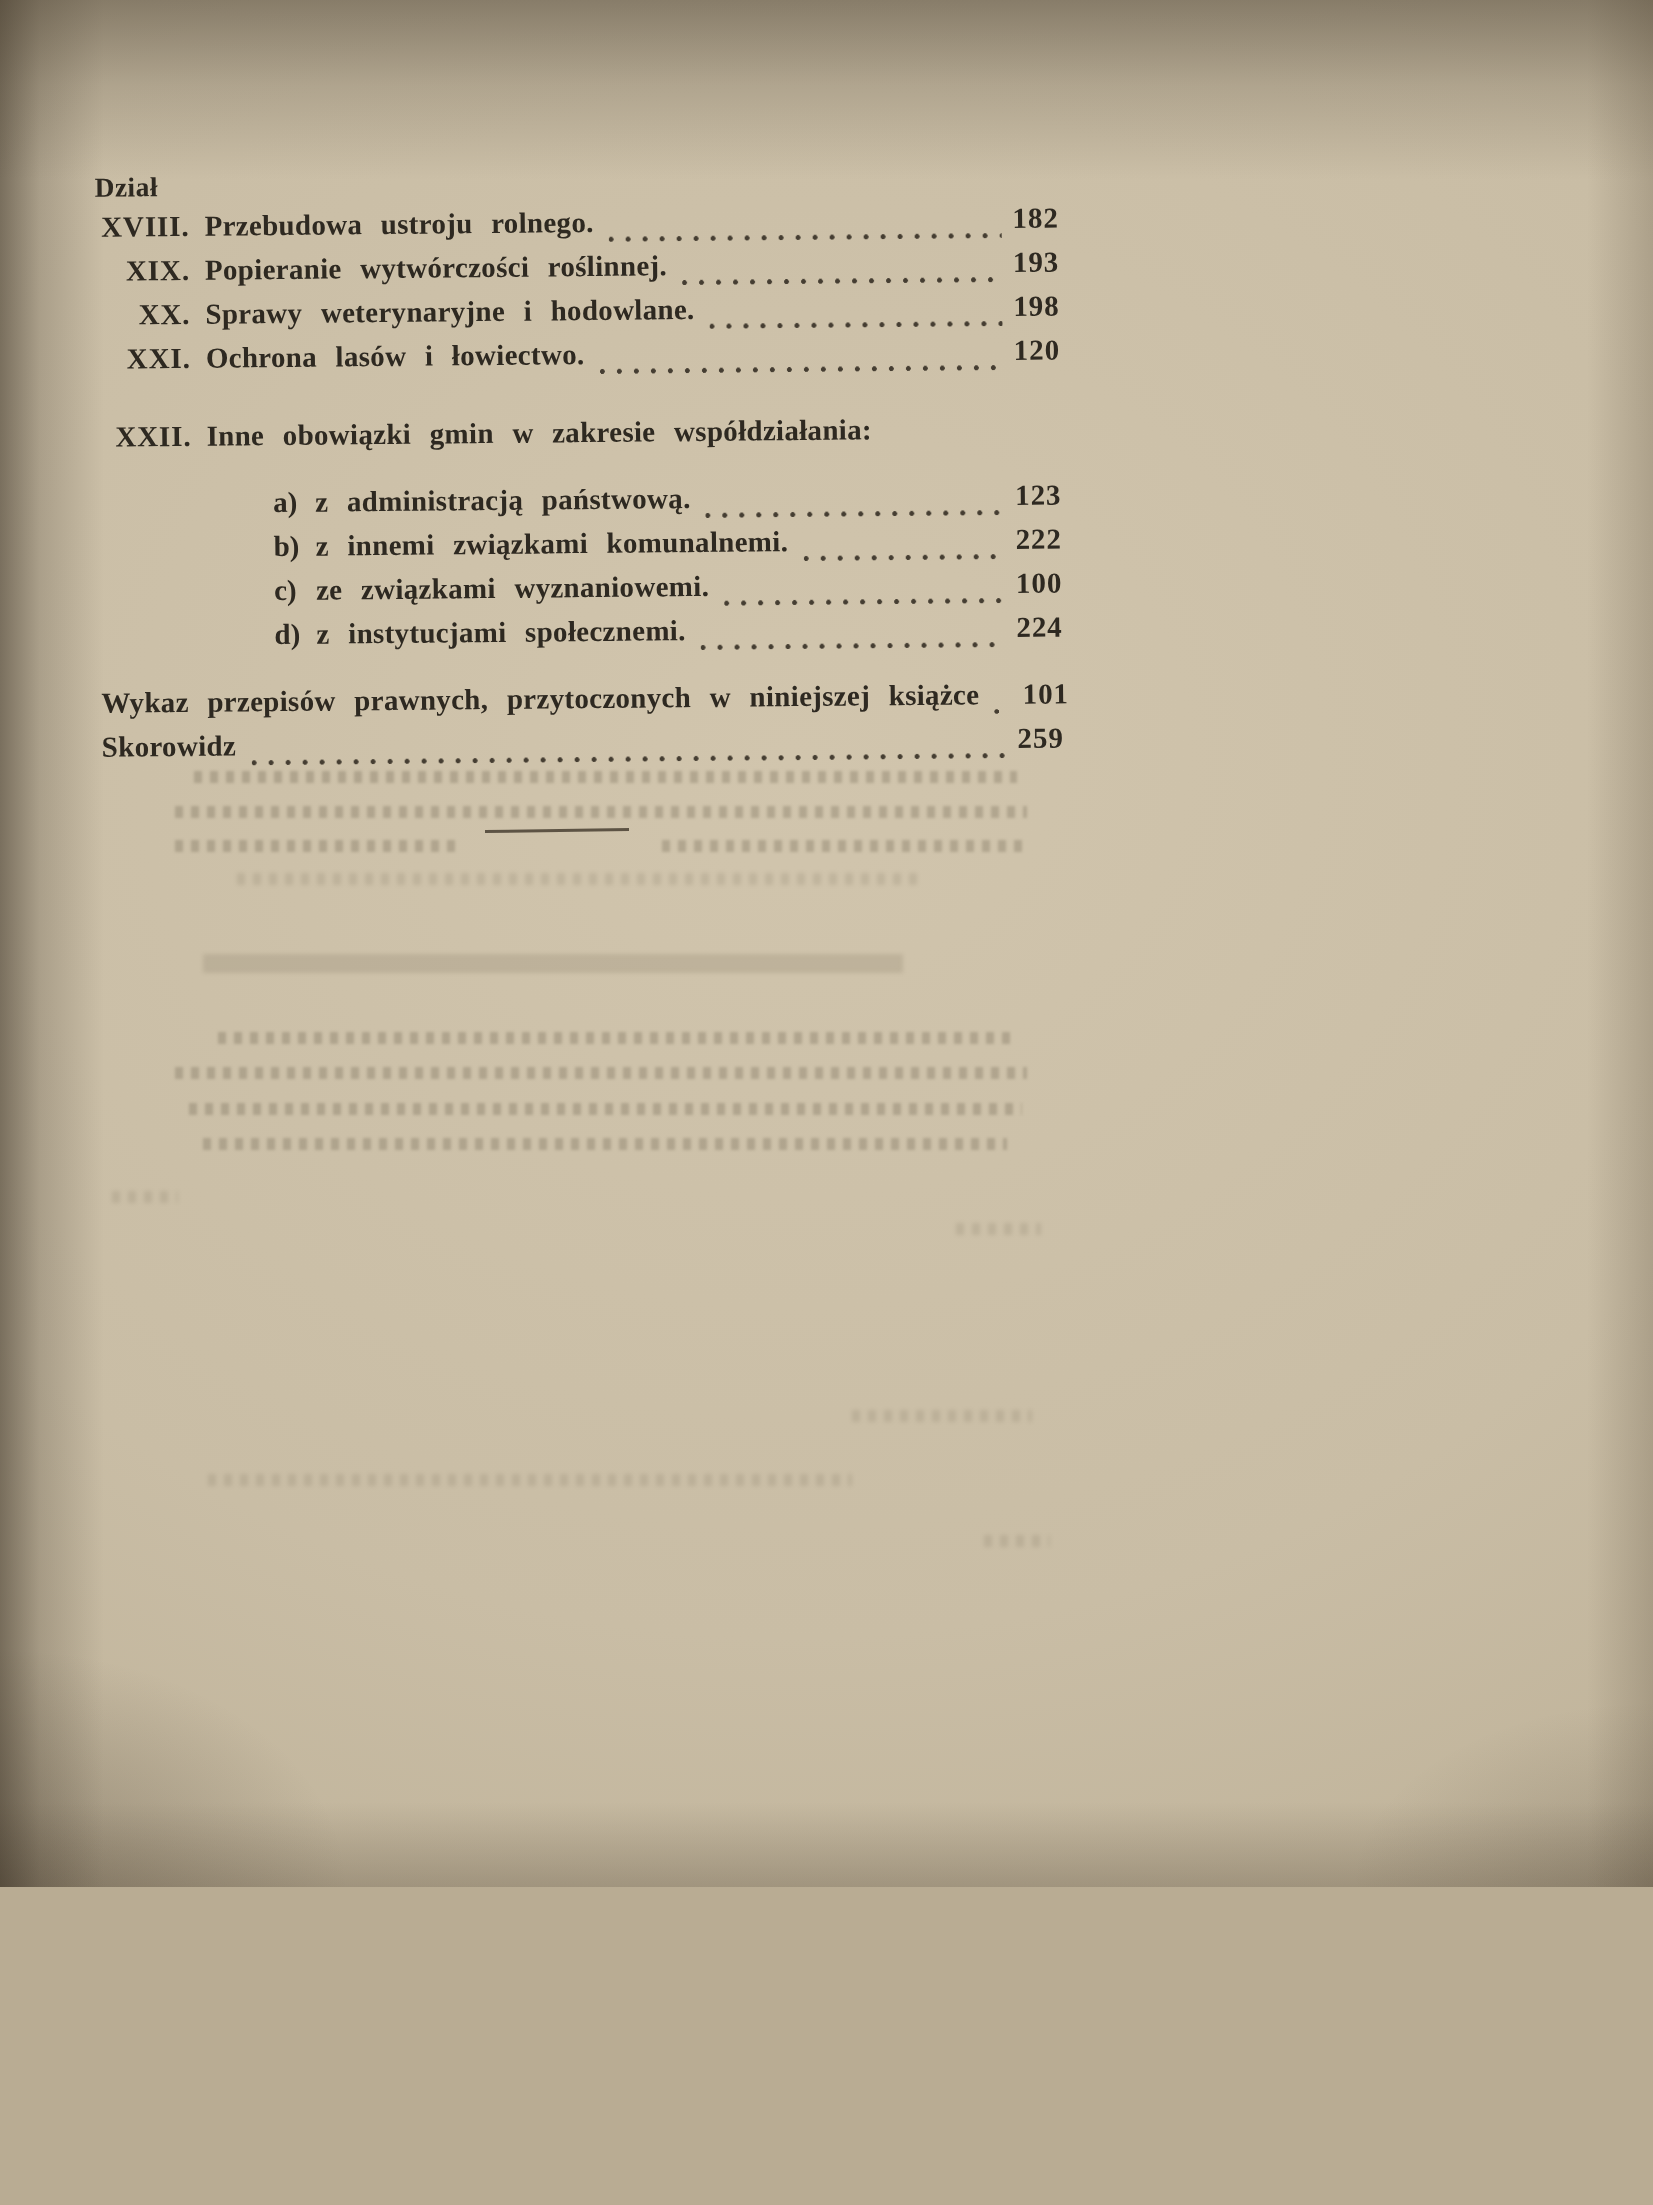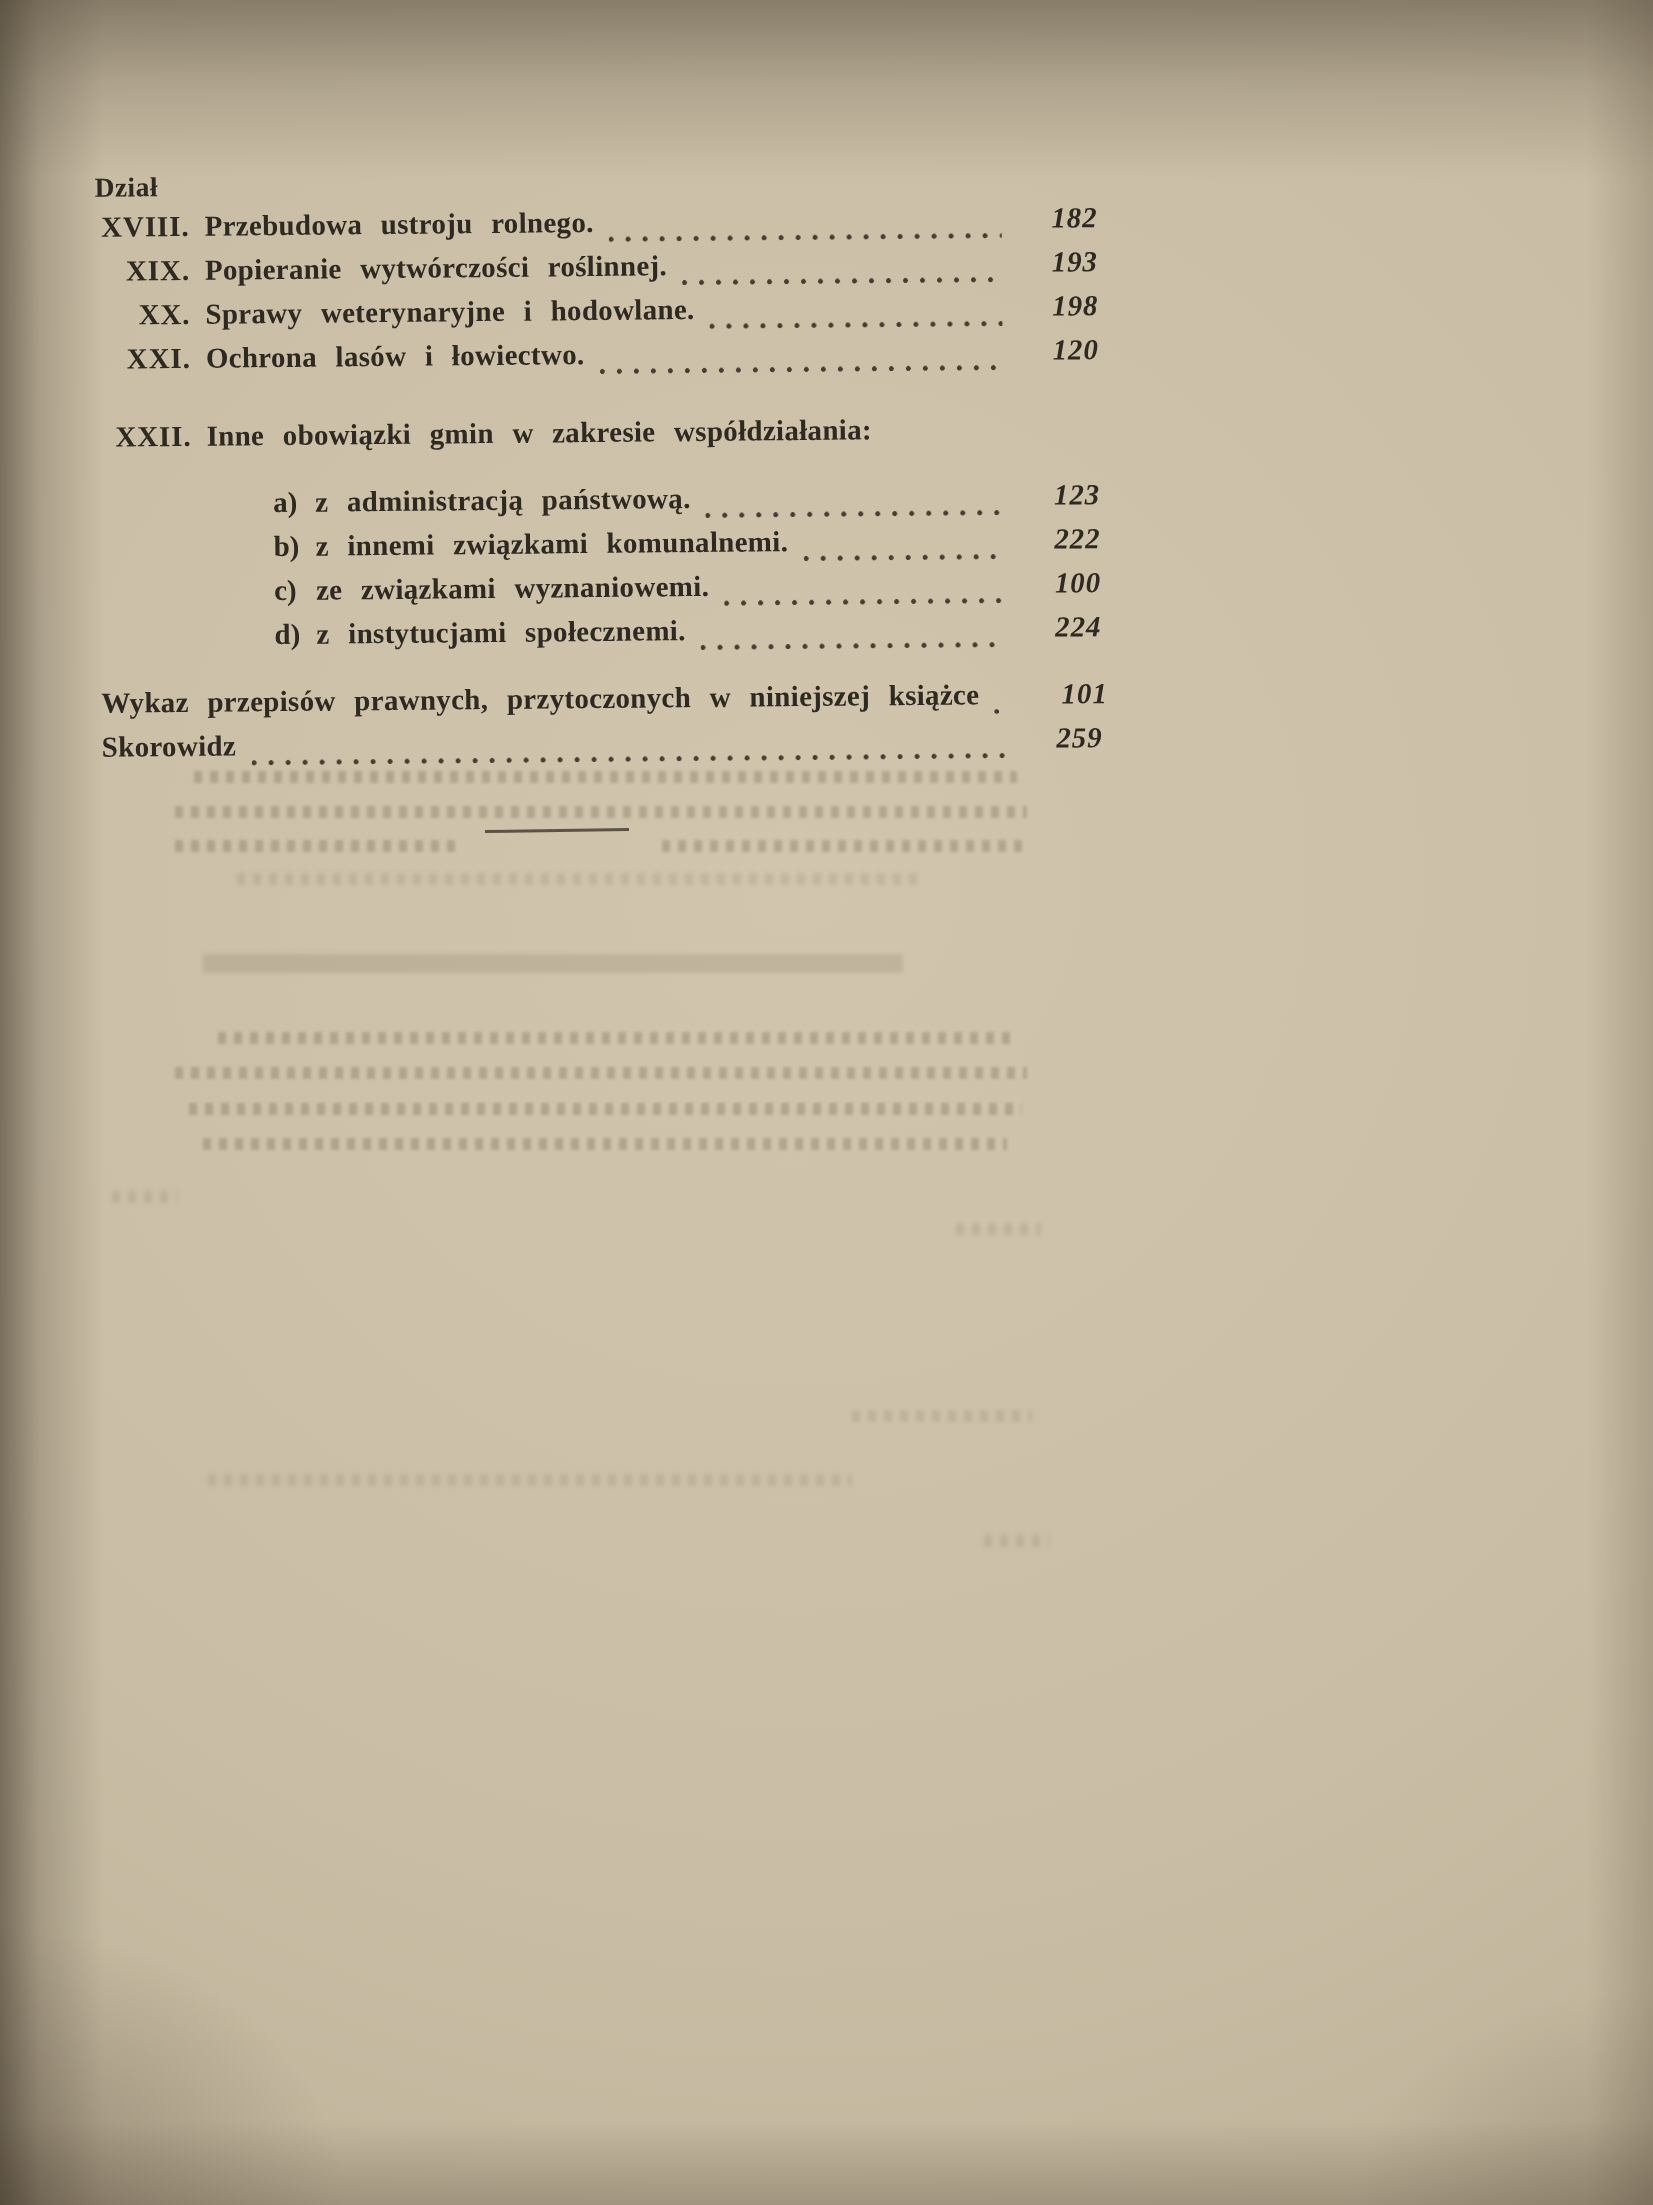--- a/index.html
+++ b/index.html
@@ -6,21 +6,21 @@
   body {
     width: 1653px; height: 2205px;
     font-family: "Liberation Serif", "DejaVu Serif", serif;
     background: #b9ac93;
     overflow: hidden;
   }
 
   
   .photo {
     position: relative;
-    width: 1653px; height: 2205px;
+    width: 1653px; height: 1887px;
     overflow: hidden;
     background:
       linear-gradient(180deg, rgba(70,60,45,.50) 0px, rgba(70,60,45,.20) 85px, rgba(70,60,45,0) 180px),
       linear-gradient(90deg,  rgba(55,46,34,.55) 0px, rgba(55,46,34,.22) 40px, rgba(55,46,34,0) 104px),
       linear-gradient(270deg, rgba(90,78,60,.26) 0px, rgba(90,78,60,0) 66px),
       linear-gradient(0deg,   rgba(80,68,52,.30) 0px, rgba(80,68,52,0) 85px),
       radial-gradient(30% 18% at 0% 100%, rgba(60,50,38,.35), rgba(60,50,38,0) 70%),
       radial-gradient(26% 14% at 100% 100%, rgba(60,50,38,.22), rgba(60,50,38,0) 70%),
       radial-gradient(115% 85% at 48% 40%, #d1c5ad 0%, #c9bda5 55%, #b9ac92 100%);
   }
@@ -65,23 +65,21 @@
     height: 4.7px;
     margin: 0 11.4px 8.5px 15px;
     background-image: radial-gradient(circle at 2.4px 2.4px, rgba(50,43,33,.88) 2.1px, rgba(50,43,33,0) 2.6px);
     background-size: 17px 4.7px;
     background-repeat: repeat-x;
     min-width: 17px;
   }
   .pagenum {
     flex: 0 0 auto;
     width: 85px;
-    text-align: right;
     letter-spacing: 0.9px;
-    font-style: italic;
   }
   .section-row { margin-top: 34px; }
   .sub-block   { margin-top: 23px; }
   .sub-row     { padding-left: 187px; }
   .sub-label   { width: 42px; flex: 0 0 auto; }
   .footer-block{ margin-top: 23px; }
   .footer-row .title { margin-left: 13.2px; }
 
   
   .divider {

